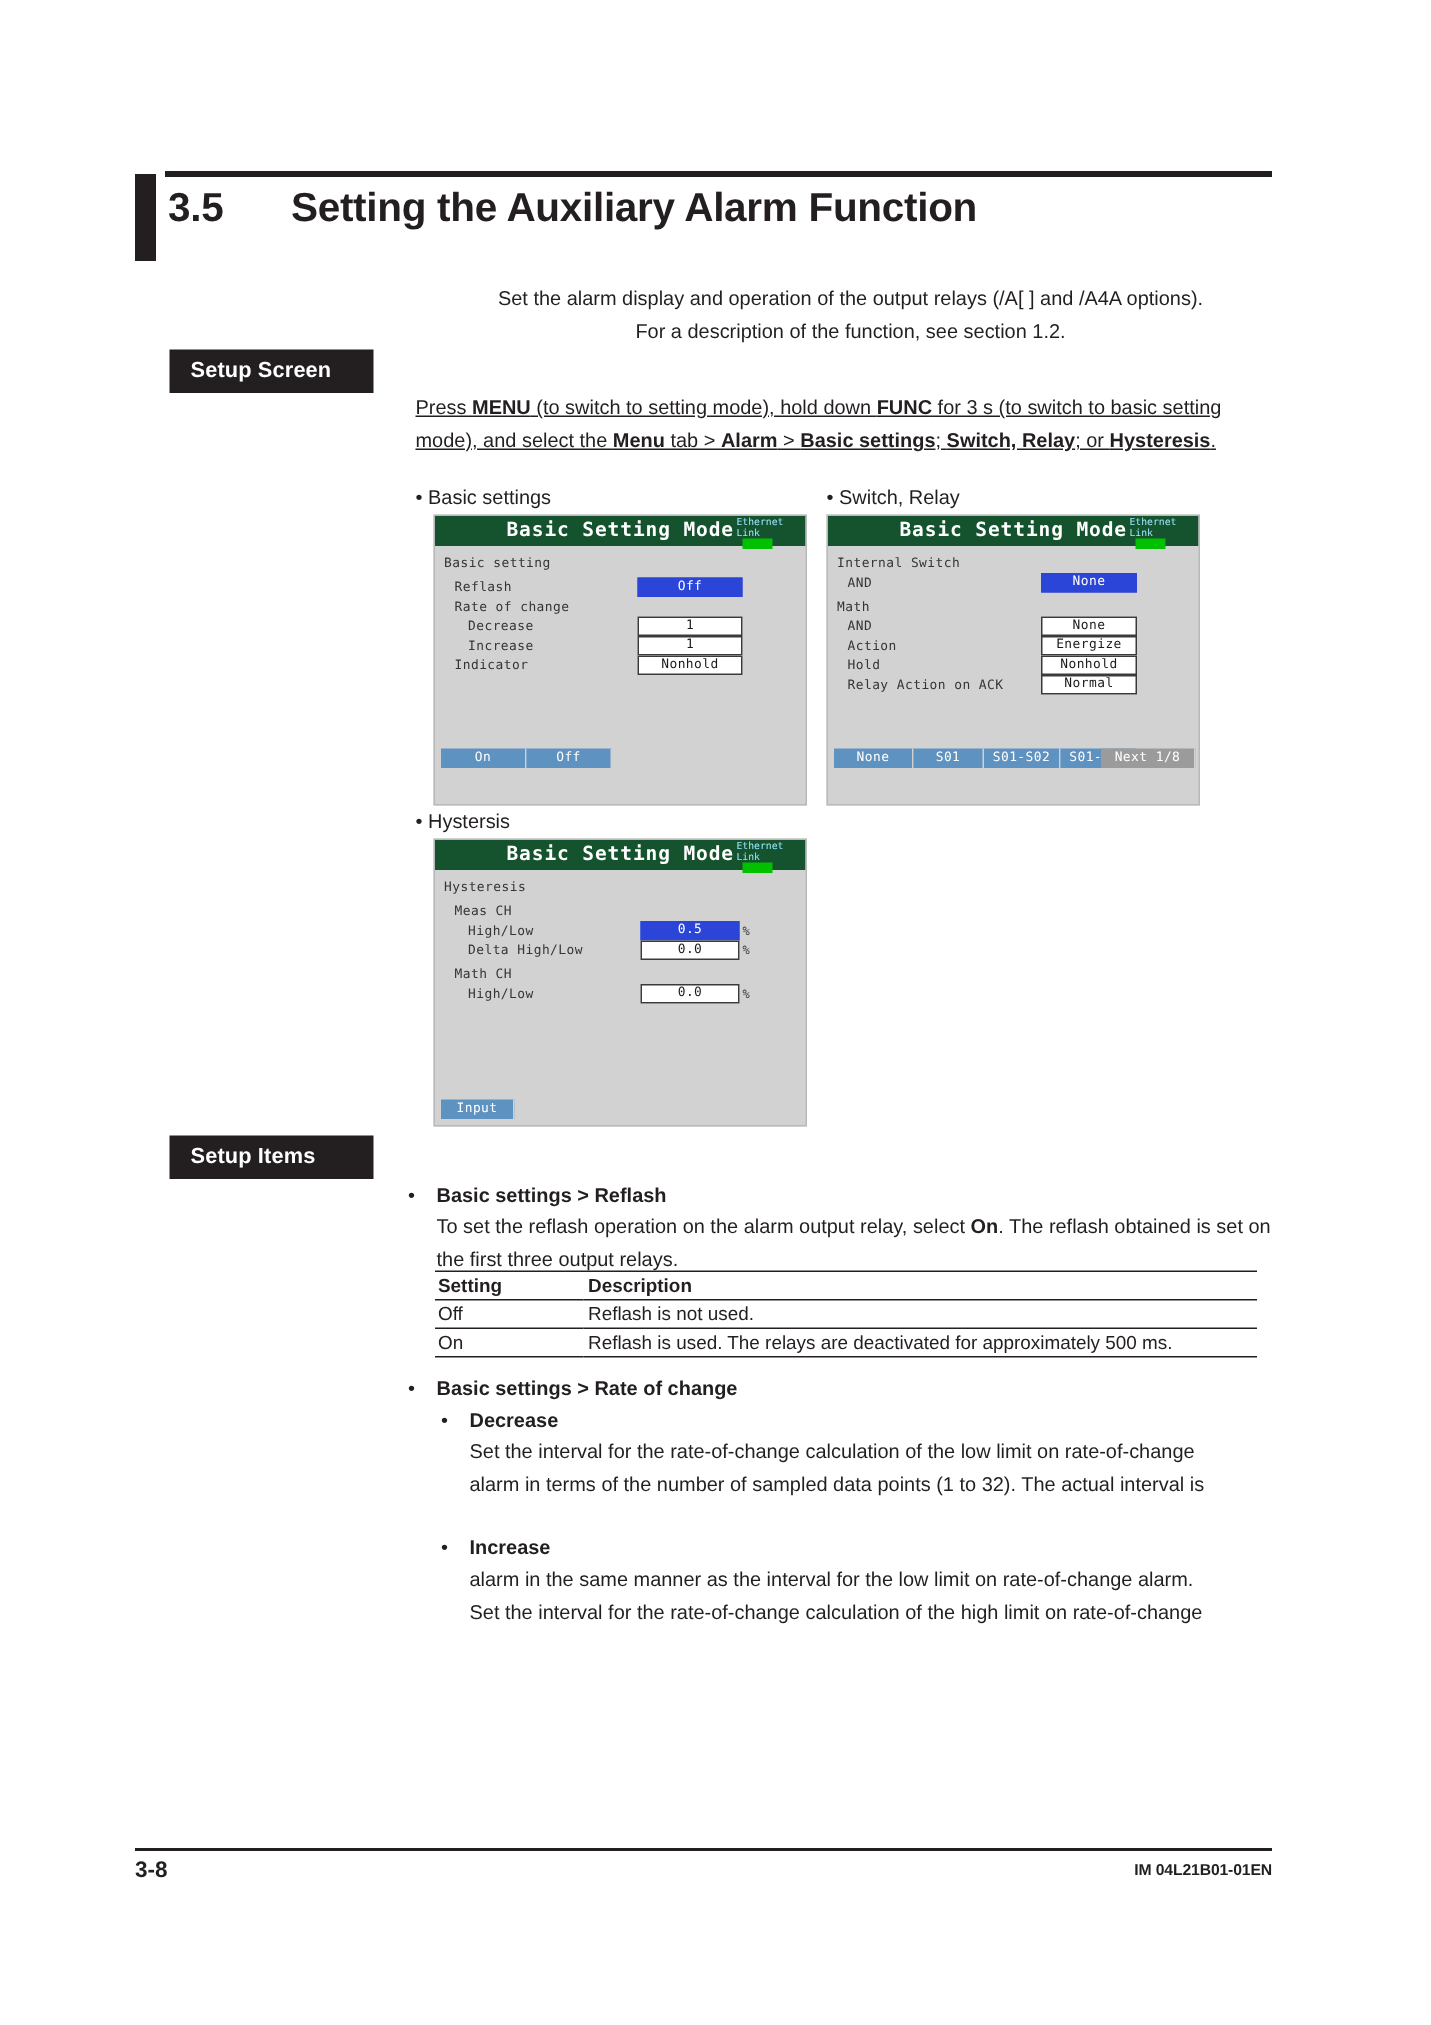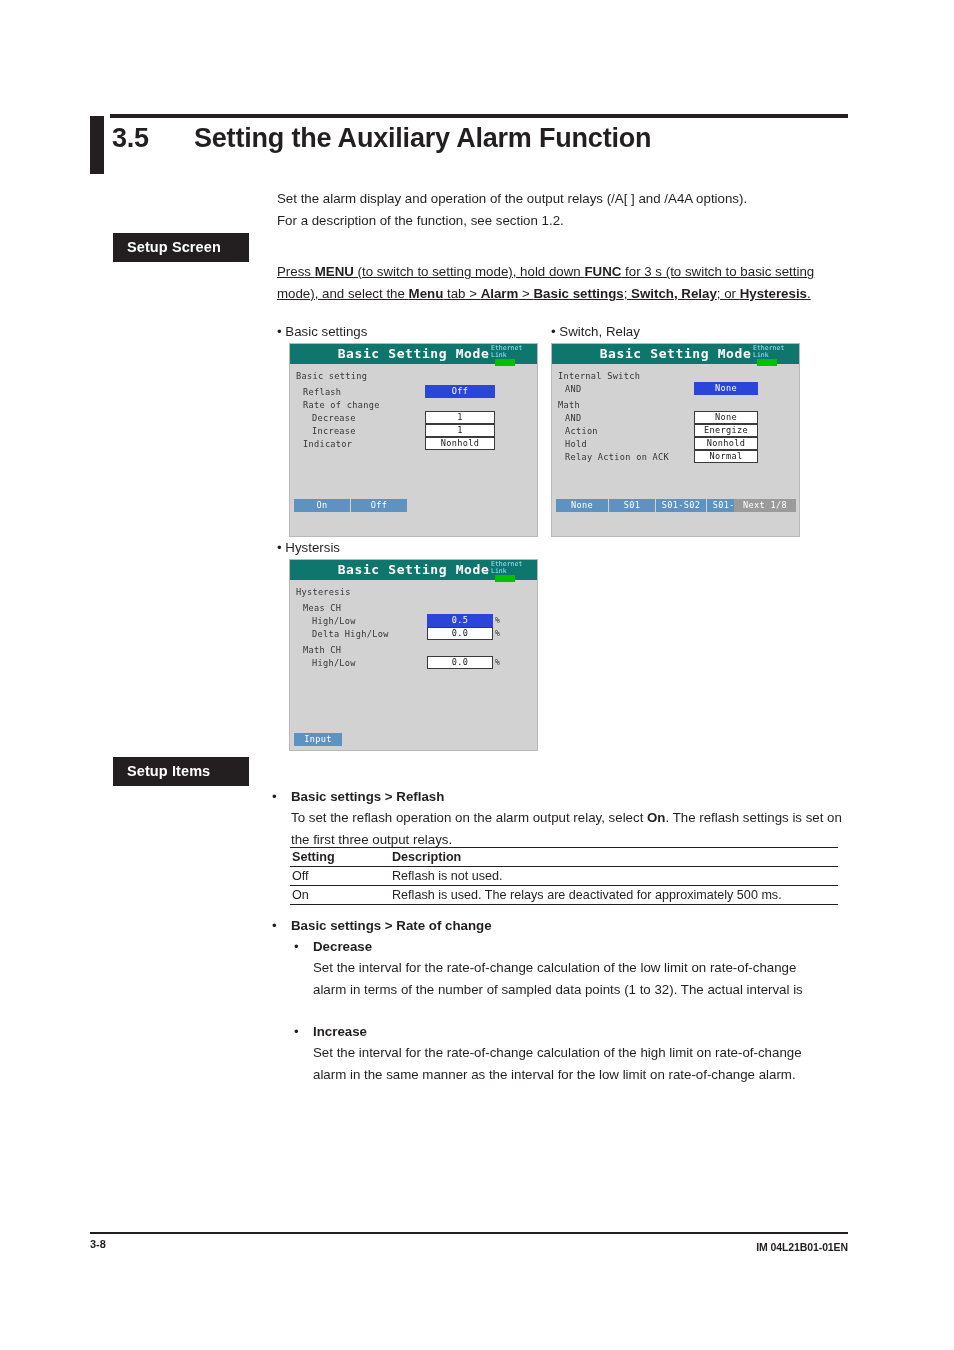--- a/index.html
+++ b/index.html
@@ -44,20 +44,21 @@
     letter-spacing: -0.2px;
   }
 
   
   .intro {
     position: absolute;
     left: 277px; top: 188px;
     width: 580px;
     font-size: 13.3px;
     line-height: 22px;
+    text-align: center;
   }
 
   
   .tag {
     position: absolute;
     background: #231f20;
     color: #ffffff;
     font-size: 14.5px;
     font-weight: bold;
     padding: 6px 12px 7px 14px;
@@ -94,21 +95,21 @@
     font-family: "DejaVu Sans Mono", monospace;
     overflow: hidden;
   }
   #lcd-basic  { left: 289px; top: 343px; width: 247px; height: 192px; }
   #lcd-switch { left: 551px; top: 343px; width: 247px; height: 192px; }
   #lcd-hyst   { left: 289px; top: 559px; width: 247px; height: 190px; }
 
   .lcd-title {
     position: relative;
     height: 20px;
-    background: #0f766e;
+    background: #14532d;
     color: #ffffff;
     font-size: 13px;
     font-weight: bold;
     letter-spacing: 0.6px;
     text-align: center;
     line-height: 20px;
   }
   .eth {
     position: absolute;
     right: 2px; top: 1px;
@@ -230,21 +231,21 @@
   
   .foot-rule {
     position: absolute;
     left: 90px; top: 1232px;
     width: 758px; height: 2px;
     background: #231f20;
   }
   .foot-left {
     position: absolute;
     left: 90px; top: 1238px;
-    font-size: 11px;
+    font-size: 15px;
     font-weight: bold;
   }
   .foot-right {
     position: absolute;
     right: 106px; top: 1241px;
     font-size: 10.5px;
     font-weight: bold;
     letter-spacing: -0.1px;
   }
 </style>
@@ -363,21 +364,21 @@
       <div class="sk" style="left:4px; width:48px;">Input</div>
     </div>
   </div>
 </div>
 
 <div class="tag" id="tag-setup-items">Setup Items</div>
 
 <div class="bullet-dot" style="left:272px; top:786px;">•</div>
 <div class="bullet-l1" style="left:291px; top:786px;">Basic settings &gt; Reflash</div>
 <div class="para" style="left:291px; top:807px; width:560px;">
-  <span>To set the reflash operation on the alarm output relay, select </span><b>On</b><span>. The reflash settings</span>
+  <span>To set the reflash operation on the alarm output relay, select </span><b>On</b><span>. The reflash obtained</span>
   <span>is set on the first three output relays.</span>
 </div>
 
 <div class="tbl-toprule"></div>
 <table class="tbl">
   <thead>
     <tr>
       <th class="c1">Setting</th>
       <th class="c2">Description</th>
     </tr>
@@ -400,19 +401,19 @@
 <div class="bullet-dot" style="left:294px; top:936px;">•</div>
 <div class="bullet-l1" style="left:313px; top:936px;">Decrease</div>
 <div class="para" style="left:313px; top:957px; width:540px;">
   <div>Set the interval for the rate-of-change calculation of the low limit on rate-of-change</div>
   <div>alarm in terms of the number of sampled data points (1 to 32). The actual interval is</div>
 </div>
 
 <div class="bullet-dot" style="left:294px; top:1021px;">•</div>
 <div class="bullet-l1" style="left:313px; top:1021px;">Increase</div>
 <div class="para" style="left:313px; top:1042px; width:540px;">
+  <div>alarm in the same manner as the interval for the low limit on rate-of-change alarm.</div>
   <div>Set the interval for the rate-of-change calculation of the high limit on rate-of-change</div>
-  <div>alarm in the same manner as the interval for the low limit on rate-of-change alarm.</div>
 </div>
 
 <div class="foot-rule"></div>
 <div class="foot-left">3-8</div>
 <div class="foot-right">IM 04L21B01-01EN</div>
 
 </body></html>

